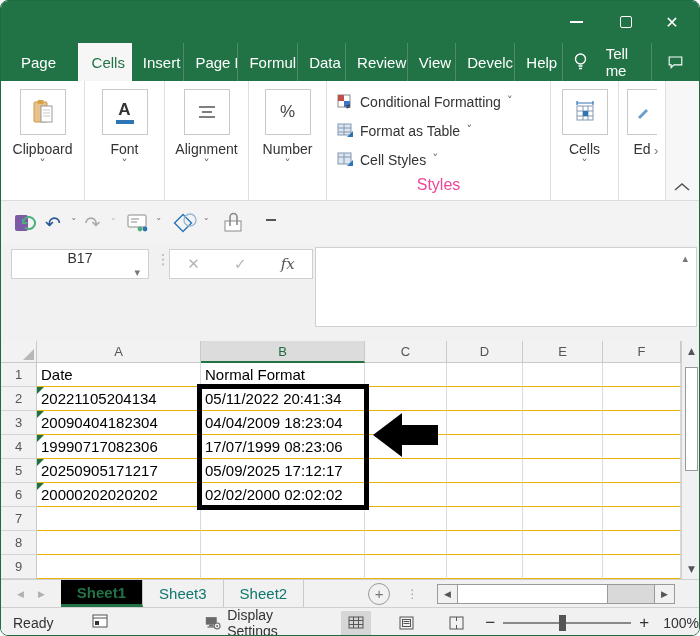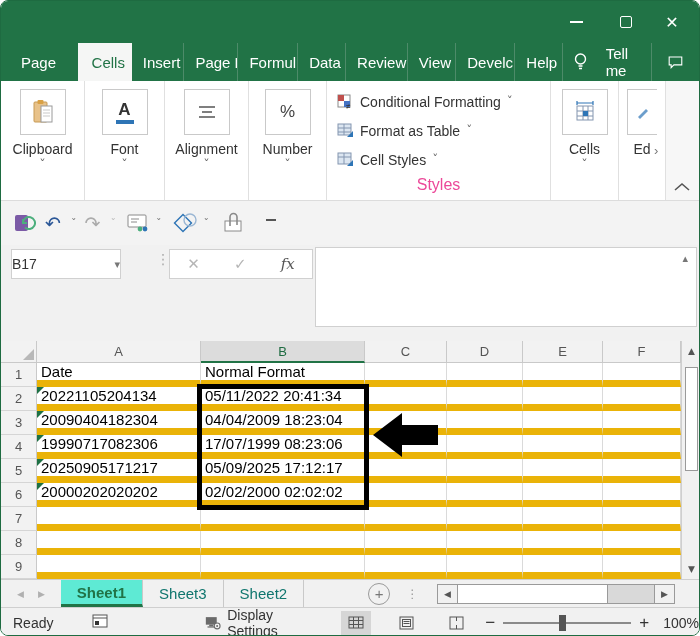--- a/index.html
+++ b/index.html
@@ -27,48 +27,48 @@
   .stchev { color:#666; font-size:12px; font-family:"DejaVu Sans",sans-serif; }
   .styleslabel { font-size:16px; color:#ec4899; text-align:center; margin-top:2px; }
 
   
   .qat { position:absolute; left:0; top:200px; width:100%; height:44px; background:#f3f3f3; display:flex; align-items:center; padding-left:12px; gap:4px; }
   .qbtn { display:flex; align-items:center; justify-content:center; height:28px; min-width:24px; cursor:pointer; }
   .qchev { font-size:11px; color:#777; font-family:"DejaVu Sans",sans-serif; margin-left:2px; cursor:pointer; }
 
   
   .fband { position:absolute; left:0; top:244px; width:100%; height:96px; background:#f1f1f1; }
-  .namebox { position:absolute; left:10px; top:4px; width:110px; height:30px; background:#fff; border:1px solid #d0d0d0; display:flex; align-items:center; padding:0 0; font-size:14px; color:#333; cursor:pointer; }
+  .namebox { position:absolute; left:10px; top:4px; width:138px; height:30px; background:#fff; border:1px solid #d0d0d0; display:flex; align-items:center; padding:0 8px; font-size:14px; color:#333; cursor:pointer;flex-direction:column; }
   .fxgroup { position:absolute; left:168px; top:4px; width:144px; height:30px; background:#fff; border:1px solid #d0d0d0; display:flex; align-items:center; justify-content:space-around; }
   .finput { position:absolute; left:314px; top:2px; width:382px; height:80px; background:#fff; border:1px solid #d0d0d0; cursor:text; }
 
   
   .sheet { position:absolute; left:0; top:340px; display:grid;
            grid-template-columns:36px 164px 164px 82px 76px 80px 78px;
            grid-template-rows:22px repeat(9,24px); }
   .ch { background:#f2f2f2; border-right:1px solid #c9c9c9; border-bottom:1px solid #c9c9c9; font-size:13px; color:#555; display:flex; align-items:center; justify-content:center; cursor:pointer; }
   .ch.sel { background:#dcdcdc; color:#1e6b41; border-bottom:2px solid #217346; }
   .rh { background:#f2f2f2; border-right:1px solid #c9c9c9; border-bottom:1px solid #d5d5d5; font-size:13px; color:#555; display:flex; align-items:center; justify-content:center; cursor:pointer; }
-  .cell { position:relative; background:#fff; border-right:1px solid #dadada; border-bottom:7px solid #eab308; font-size:15px; color:#000; display:flex; align-items:center; padding-left:4px; white-space:nowrap; overflow:hidden; cursor:cell; }
+  .cell { position:relative; background:#fff; border-right:1px solid #dadada; border-bottom:1px solid #eab308; font-size:15px; color:#000; display:flex; align-items:center; padding-left:4px; white-space:nowrap; overflow:hidden; cursor:cell; }
   .flag { position:absolute; left:0; top:0; width:0; height:0; border-top:7px solid #1e7145; border-right:7px solid transparent; }
   .corner { background:#f2f2f2; border-right:1px solid #c9c9c9; border-bottom:1px solid #c9c9c9; position:relative; cursor:pointer; }
   .corner::after { content:""; position:absolute; right:2px; bottom:2px; border-left:11px solid transparent; border-bottom:11px solid #b8b8b8; }
 
   
   .annbox { position:absolute; left:196px; top:383px; width:172px; height:126px; border:5px solid #000; pointer-events:none; }
 
   
   .vscroll { position:absolute; left:680px; top:340px; width:20px; height:238px; background:#f1f1f1; border-left:1px solid #cfcfcf; }
   .vthumb { position:absolute; left:3px; top:26px; width:13px; height:104px; background:#fff; border:1px solid #9a9a9a; cursor:grab; }
   .sarrow { color:#555; font-size:9px; font-family:"DejaVu Sans",sans-serif; text-align:center; cursor:pointer; }
 
   
   .tabsbar { position:absolute; left:0; top:578px; width:100%; height:28px; background:#f1f1f1; border-top:1px solid #cfcfcf; display:flex; align-items:stretch; }
   .stab { display:flex; align-items:center; padding:0 16px; font-size:15px; color:#0f766e; border-right:1px solid #c9c9c9; cursor:pointer; }
-  .stab.active { background:#5eead4; color:#217346; font-weight:bold; border-bottom:3px solid #217346; border-right:1px solid #c9c9c9; }
+  .stab.active { background:#000000; color:#217346; font-weight:bold; border-bottom:3px solid #217346; border-right:1px solid #c9c9c9; }
   .hscroll { position:absolute; left:436px; top:4px; height:20px; width:238px; border:1px solid #9a9a9a; background:#d9d9d9; display:flex; }
   .hthumb { width:150px; background:#fff; border-right:1px solid #9a9a9a; cursor:grab; }
 
   
   .statusbar { position:absolute; left:0; top:606px; width:100%; height:30px; background:#f1f1f1; border-top:1px solid #cfcfcf; display:flex; align-items:center; font-size:14px; color:#333; }
   .viewbtn { width:30px; height:24px; display:flex; align-items:center; justify-content:center; cursor:pointer; }
   .viewbtn.active { background:#d6d6d6; }
   .ztrack { position:relative; width:128px; height:2px; background:#8a8a8a; margin:0 8px; cursor:pointer; }
   .zhandle { position:absolute; left:56px; top:-7px; width:7px; height:16px; background:#555; cursor:grab; }
 </style>

